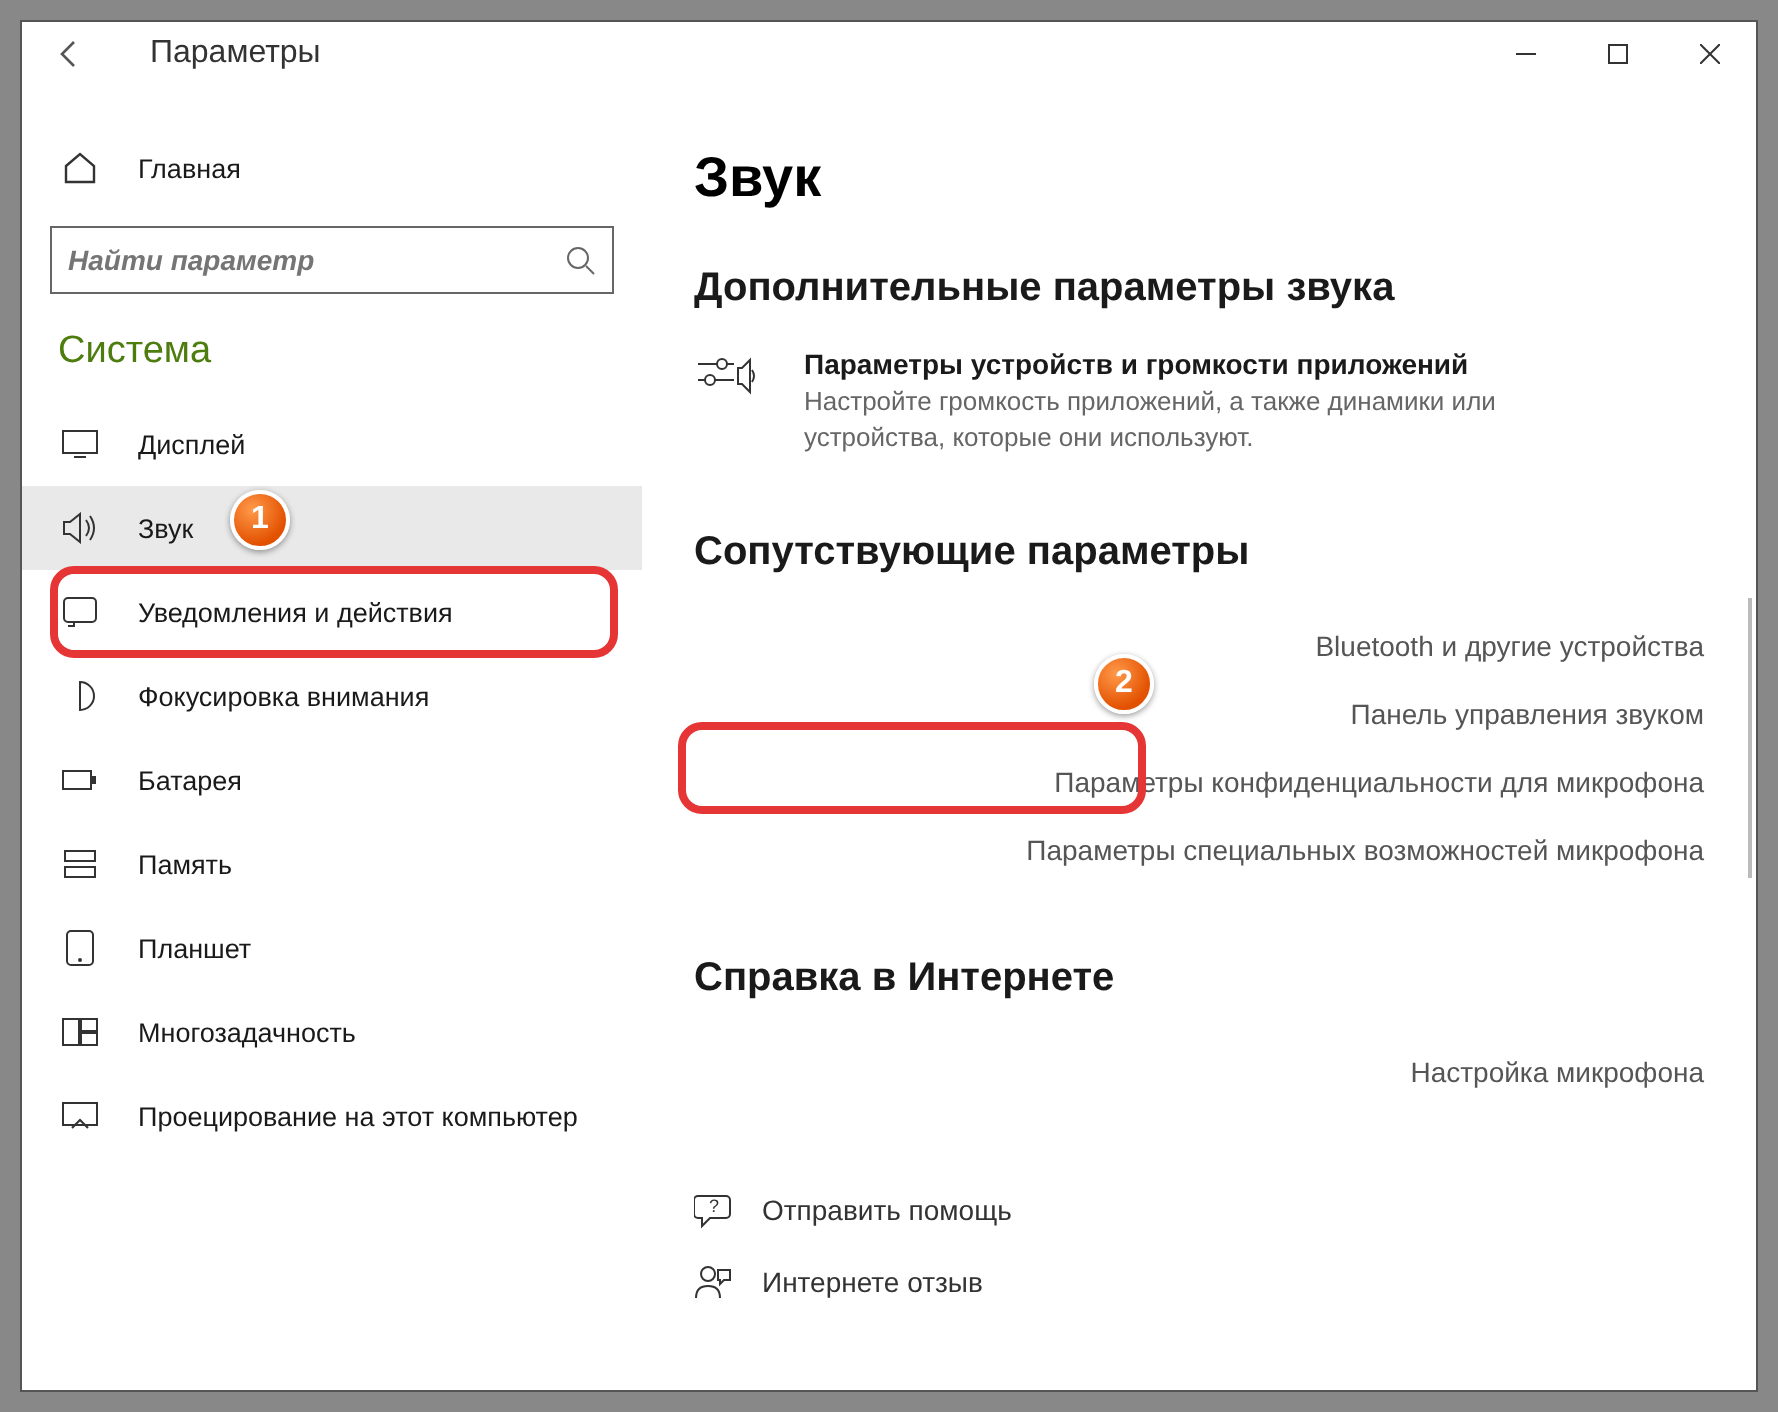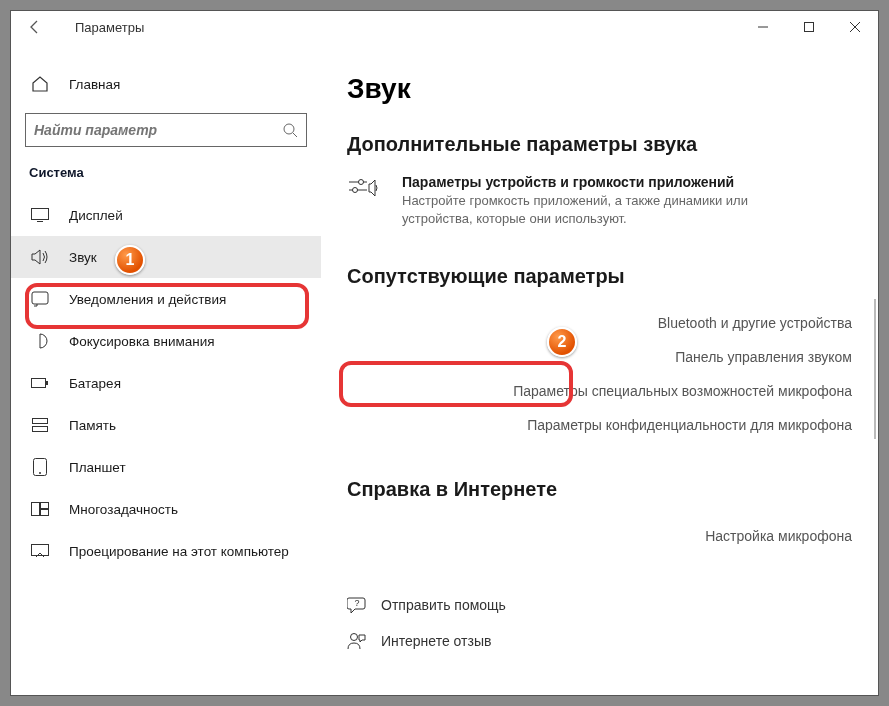--- a/index.html
+++ b/index.html
@@ -25,21 +25,21 @@
     display: flex;
     align-items: center;
     padding-left: 4px;
     flex-shrink: 0;
   }
   .back-arrow {
     width: 40px; height: 32px;
     display:flex; align-items:center; justify-content:center;
     cursor: pointer;
   }
-  .title-text { font-size: 13px; color: #333; margin-left: 20px; }
+  .title-text { font-size: 16px; color: #333; margin-left: 20px; }
   .win-controls { margin-left: auto; display:flex; }
   .win-btn { width: 46px; height: 32px; display:flex; align-items:center; justify-content:center; cursor:pointer; }
   .content { flex: 1; display: flex; overflow: hidden; }
   .sidebar {
     width: 310px;
     flex-shrink: 0;
     padding-top: 20px;
   }
   .home-row, .nav-item {
     height: 42px;
@@ -57,22 +57,22 @@
     border: 1px solid #666;
     display:flex; align-items:center;
     padding: 0 8px;
   }
   .search-box input {
     flex:1; border:none; outline:none; font-size:14px;
     font-style: italic; color:#666; background:transparent;font-weight:bold;
   }
   .section-label {
     padding-left: 18px;
-    font-size: 13px; font-weight: 700;
-    color: #0f172a;
+    font-size: 19px; font-weight: 400;
+    color: #4d7c0f;
     margin-bottom: 14px;
   }
   .nav-item.selected {
     background: #e9e9e9;
   }
   .main {
     flex: 1;
     padding: 30px 26px 10px 26px;
     overflow-y: auto;
     position: relative;
@@ -274,22 +274,22 @@
         </div>
         <div>
           <div class="advanced-title">Параметры устройств и громкости приложений</div>
           <div class="advanced-desc">Настройте громкость приложений, а также динамики или устройства, которые они используют.</div>
         </div>
       </div>
 
       <div class="section-title">Сопутствующие параметры</div>
       <span class="link-item muted">Bluetooth и другие устройства</span>
       <span class="link-item muted">Панель управления звуком</span>
+      <span class="link-item muted">Параметры конфиденциальности для микрофона</span>
       <span class="link-item muted">Параметры специальных возможностей микрофона</span>
-      <span class="link-item muted">Параметры конфиденциальности для микрофона</span>
 
       <div class="help-section">
         <div class="section-title">Справка в Интернете</div>
         <span class="link-item muted">Настройка микрофона</span>
       </div>
 
       <div style="margin-top:34px">
         <div class="help-row">
           <svg width="20" height="20" viewBox="0 0 20 20">
               <path d="M2 3 h14 a2 2 0 0 1 2 2 v7 a2 2 0 0 1 -2 2 h-8 l-4 4 v-4 h-2 a2 2 0 0 1 -2 -2 v-7 a2 2 0 0 1 2 -2 z" stroke="#333" fill="none"></path>

